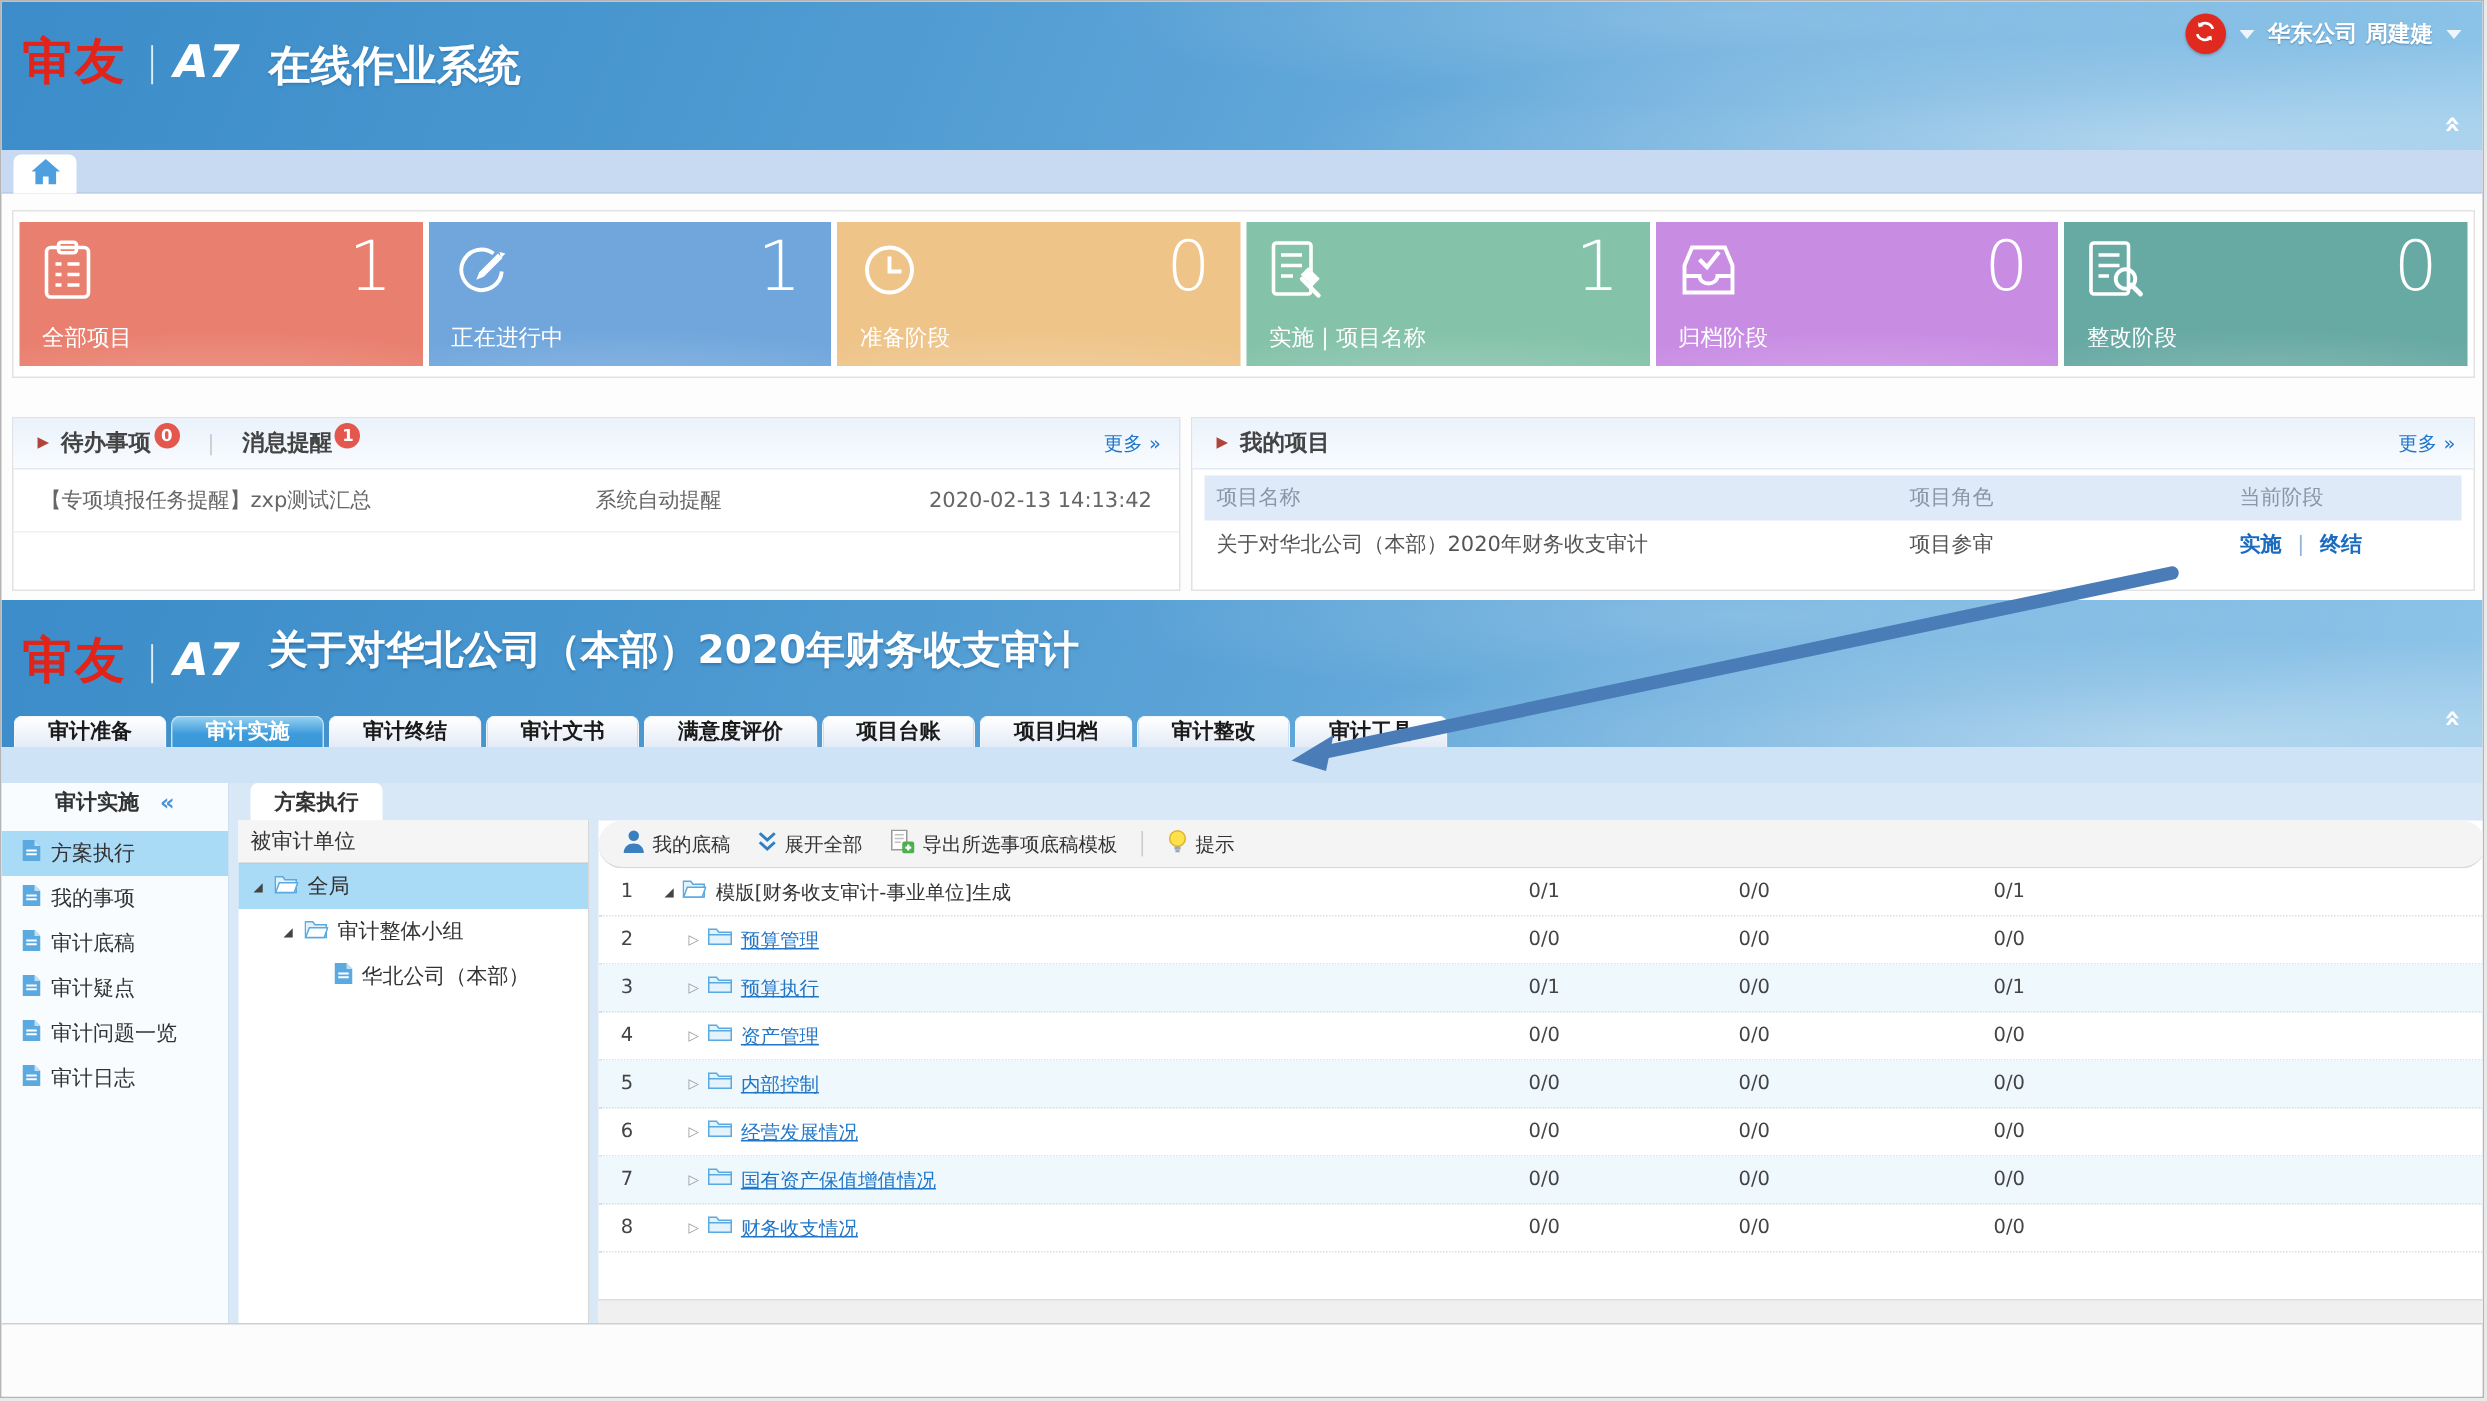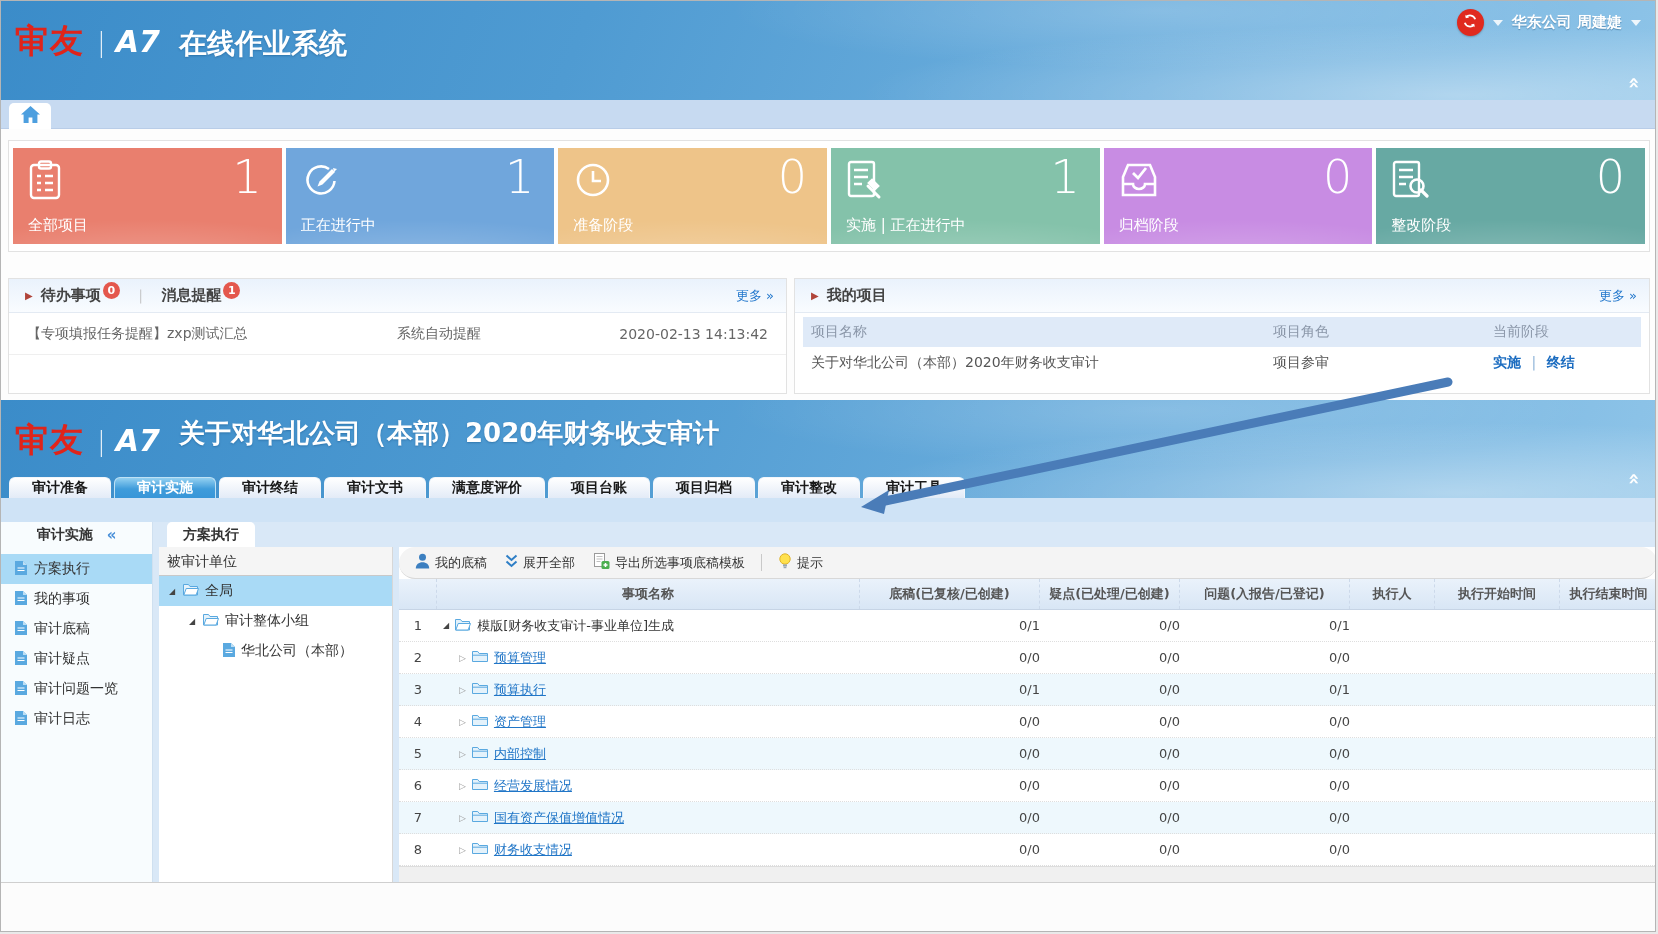--- a/index.html
+++ b/index.html
@@ -188,21 +188,21 @@
           <span class="clabel">准备阶段</span>
         </div>
         <div class="card" style="background: radial-gradient(130% 70% at 50% 118%, rgba(255, 255, 255, 0.22), rgba(255, 255, 255, 0) 62%) rgb(132, 194, 170);">
           <span class="cicon"><svg width="38" height="40" viewBox="0 0 38 40">
               <rect x="3" y="2" width="25" height="34" rx="2" fill="none" stroke="#fff" stroke-width="2.4"></rect>
               <path d="M8 10h14M8 17h14M8 24h8" stroke="#fff" stroke-width="2.4" fill="none"></path>
               <path d="M22 26l11 11" stroke="#fff" stroke-width="3" stroke-linecap="round"></path>
               <rect x="22" y="21" width="11" height="7" transform="rotate(45 27.5 24.5)" fill="#fff"></rect>
             </svg></span>
           <span class="cnum">1</span>
-          <span class="clabel">实施 | 正在进行中</span>
+          <span class="clabel">实施 | 项目名称</span>
         </div>
         <div class="card" style="background: radial-gradient(130% 70% at 50% 118%, rgba(255, 255, 255, 0.22), rgba(255, 255, 255, 0) 62%) rgb(200, 140, 227);">
           <span class="cicon"><svg width="40" height="40" viewBox="0 0 40 40">
               <path d="M9 5h22l5 12v18H4V17z" fill="none" stroke="#fff" stroke-width="2.6"></path>
               <path d="M4 24h10c0 3 3 5 6 5s6-2 6-5h10" fill="none" stroke="#fff" stroke-width="2.6"></path>
               <path d="M14 13l5 5 8-10" fill="none" stroke="#fff" stroke-width="2.8"></path>
             </svg></span>
           <span class="cnum">0</span>
           <span class="clabel">归档阶段</span>
         </div>
@@ -401,30 +401,20 @@
         <div class="tsep"></div>
         <div class="tbtn">
           <span><svg width="14" height="16" viewBox="0 0 14 16">
               <circle cx="7" cy="6" r="5.2" fill="#ffe14d" stroke="#dfb32b"></circle>
               <rect x="5" y="11.4" width="4" height="2" fill="#9aa7b5"></rect>
               <rect x="5.6" y="13.6" width="2.8" height="1.6" fill="#9aa7b5"></rect>
             </svg></span>
           <span>提示</span>
         </div>
       </div>
-    <div class="thead" id="thead">
-        <div class="c-no"></div>
-        <div class="c-name">事项名称</div>
-        <div class="c-draft">底稿(已复核/已创建)</div>
-        <div class="c-doubt">疑点(已处理/已创建)</div>
-        <div class="c-prob">问题(入报告/已登记)</div>
-        <div class="c-exec">执行人</div>
-        <div class="c-start">执行开始时间</div>
-        <div class="c-end">执行结束时间</div>
-      </div>
     <div id="tbody">
         <div class="trow">
           <div class="c-no">1</div>
           <div class="c-name">
             <span class="rmark-exp">◢</span>
             <span><svg width="16" height="13" viewBox="0 0 16 13">
                 <path d="M.5 1.5h5l1.5 2h7.5v8.5H.5z" fill="#e4f2fb" stroke="#5aa9e0"></path>
                 <path d="M3.2 5.5h12.3l-2.4 6.5H.8z" fill="#fff" stroke="#5aa9e0"></path>
               </svg></span>
             <span class="item-plain">模版[财务收支审计-事业单位]生成</span>

